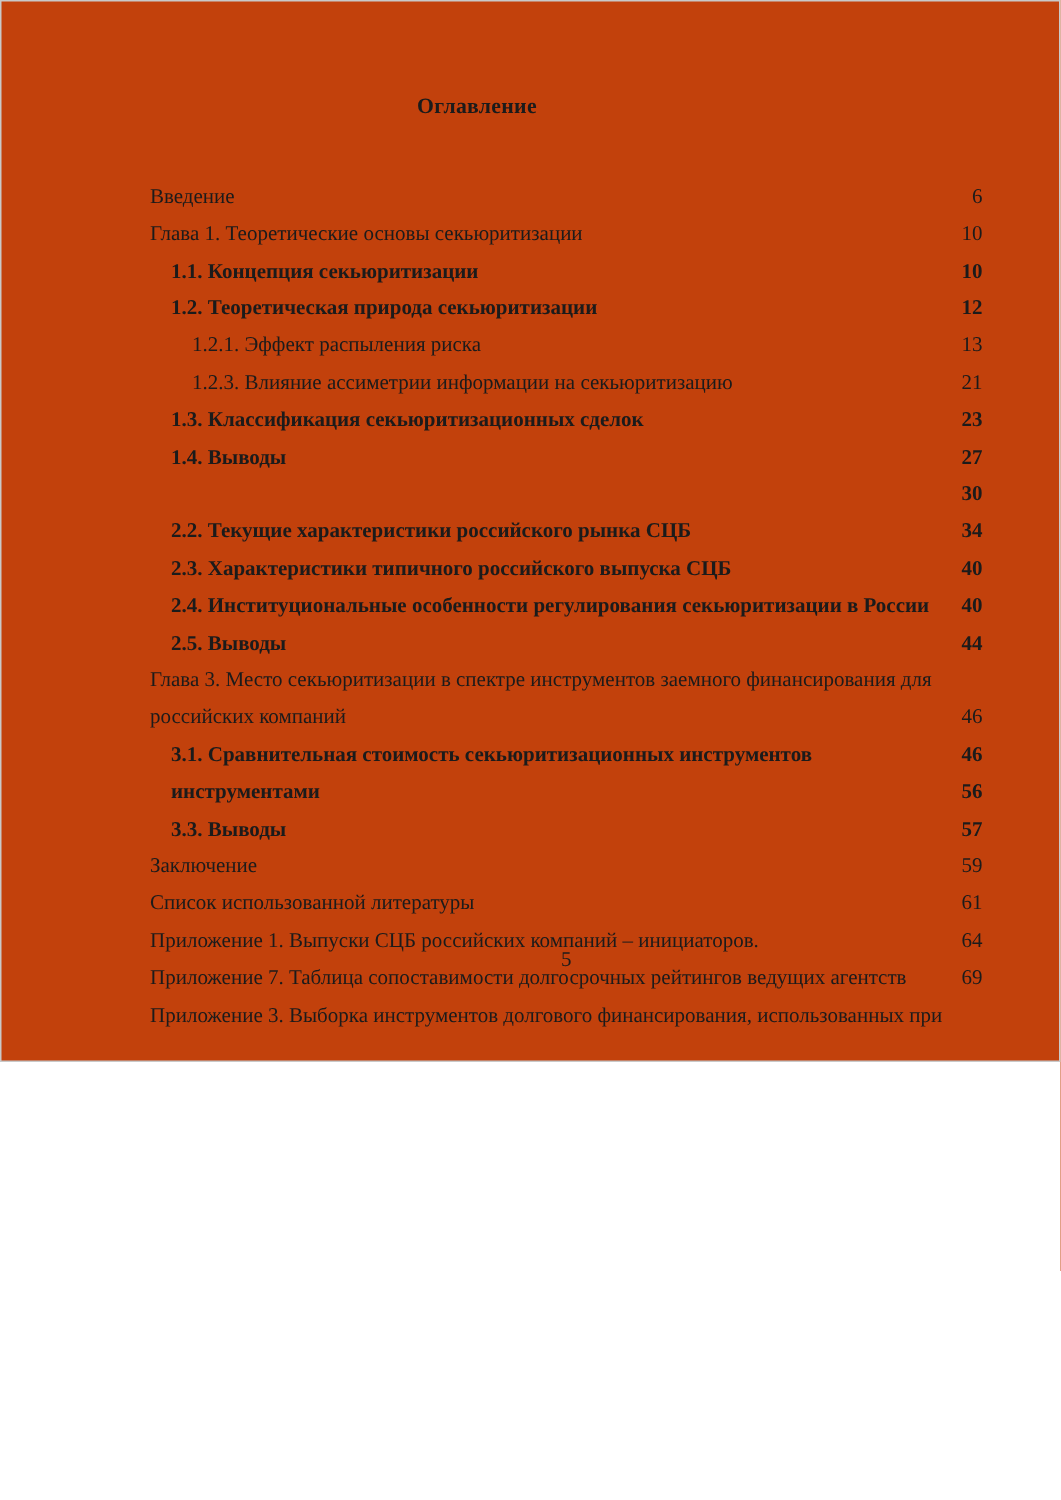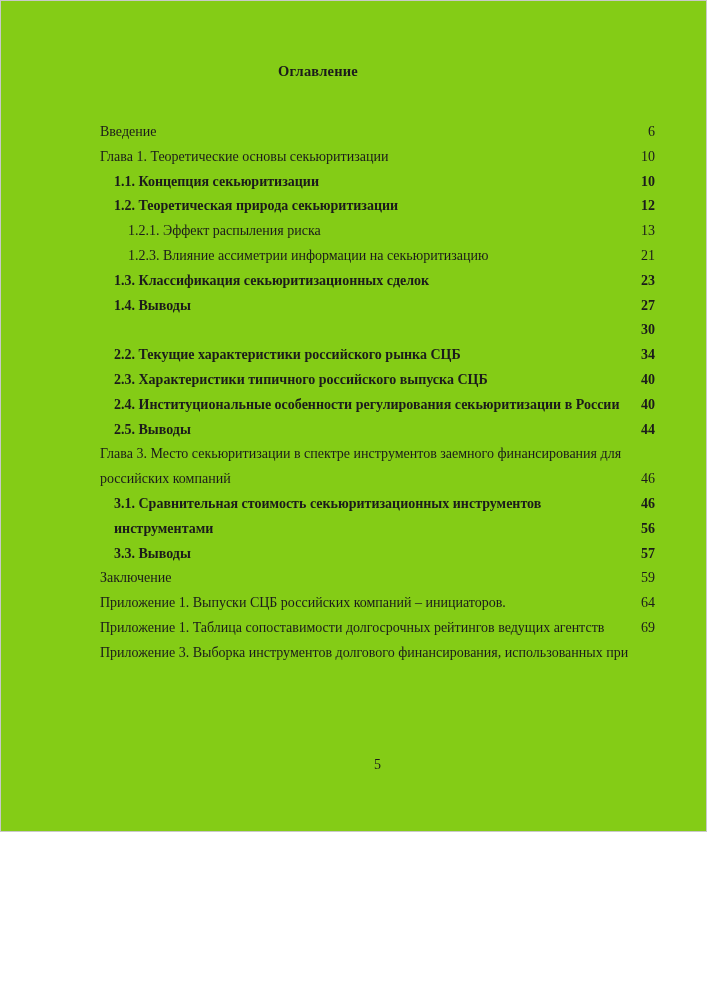--- a/index.html
+++ b/index.html
@@ -1,21 +1,21 @@
 <!DOCTYPE html>
 <html><head>
 <meta charset="utf-8">
 <style>
   html, body { margin: 0; padding: 0; background: #ffffff; }
   .page {
     position: relative;
     width: 707px;
-    height: 832px;
+    height: 708px;
     box-sizing: border-box;
-    background: #84cc16;
+    background: #c2410c;
     border: 1px solid #c9c9c9;
     font-family: "Liberation Serif", "DejaVu Serif", serif;
     color: #1b1b1b;
     overflow: hidden;
   }
   .toc-title {
     position: absolute;
     top: 62px;
     left: 99px;
     right: 52px;
@@ -152,26 +152,31 @@
         <span class="toc-text">3.3. Выводы</span>
         <span class="dots"></span>
         <span class="pg">57</span>
       </div>
       <div class="toc-row indent-0">
         <span class="toc-text">Заключение</span>
         <span class="dots"></span>
         <span class="pg">59</span>
       </div>
       <div class="toc-row indent-0">
+        <span class="toc-text">Список использованной литературы</span>
+        <span class="dots"></span>
+        <span class="pg">61</span>
+      </div>
+      <div class="toc-row indent-0">
         <span class="toc-text">Приложение 1. Выпуски СЦБ российских компаний – инициаторов.</span>
         <span class="dots"></span>
         <span class="pg">64</span>
       </div>
       <div class="toc-row indent-0">
-        <span class="toc-text">Приложение 1. Таблица сопоставимости долгосрочных рейтингов ведущих агентств</span>
+        <span class="toc-text">Приложение 7. Таблица сопоставимости долгосрочных рейтингов ведущих агентств</span>
         <span class="dots"></span>
         <span class="pg">69</span>
       </div>
       <div class="toc-row indent-0">
         <span class="toc-text">Приложение 3. Выборка инструментов долгового финансирования, использованных при</span>
       </div>
     </div>
 
   <div class="page-footer">5</div>
 </div>

